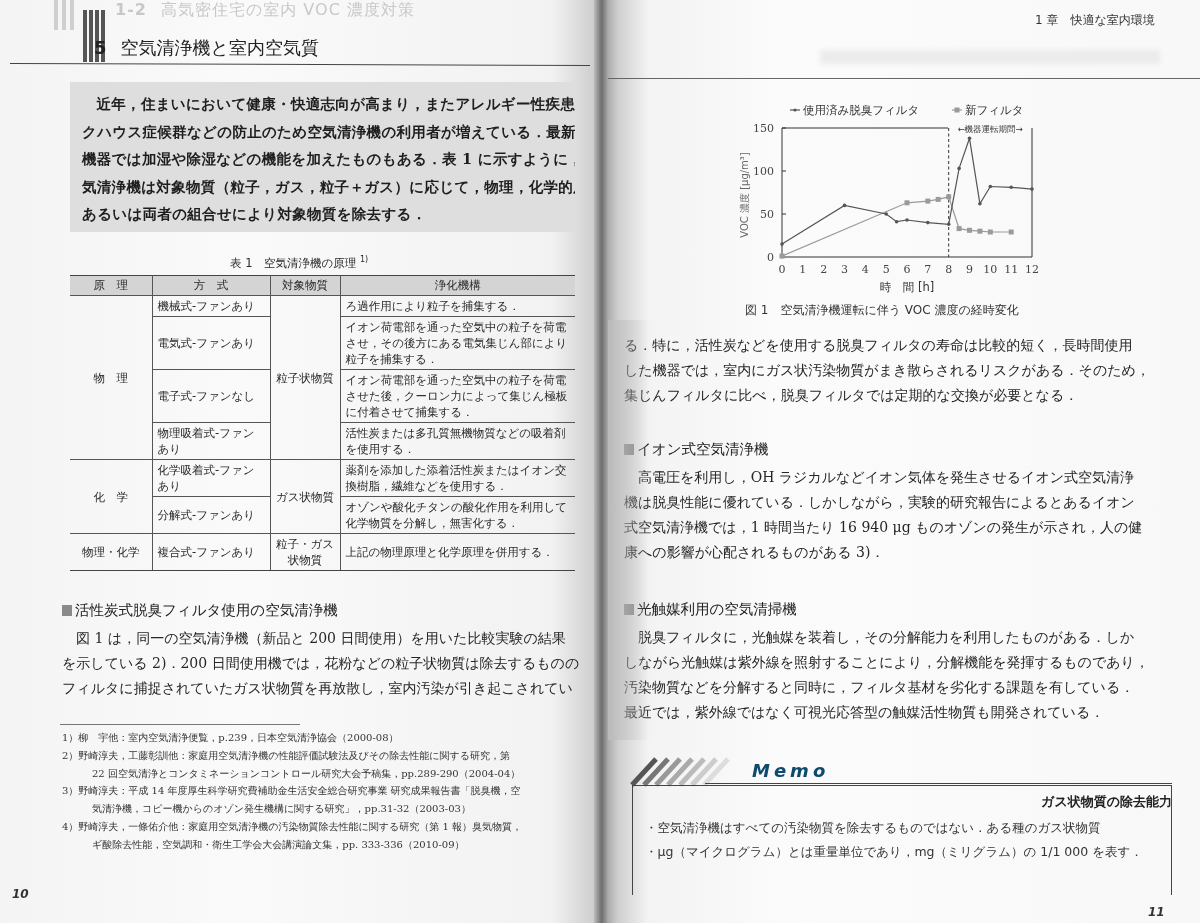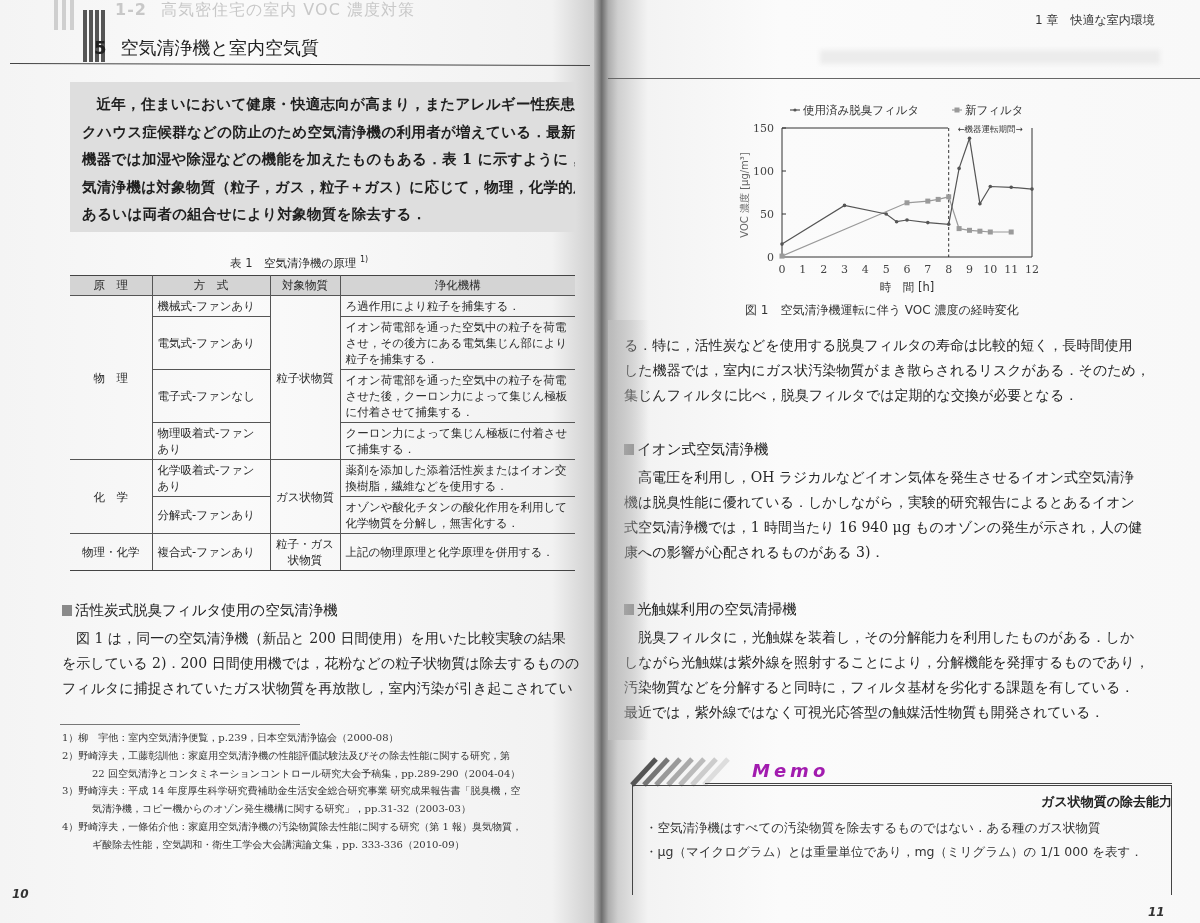--- a/index.html
+++ b/index.html
@@ -53,21 +53,21 @@
   
   .run-head { position: absolute; left: 1035px; top: 12px; font-family: "DejaVu Sans", sans-serif; font-size: 12px; color: #333; white-space: nowrap; }
   .run-rule { position: absolute; left: 600px; top: 78px; width: 600px; height: 1px; background: #666; }
   .ghost-band { position: absolute; left: 820px; top: 50px; width: 340px; height: 14px; background: #ececec; filter: blur(2px); }
 
   .chart-wrap { position: absolute; left: 730px; top: 95px; width: 320px; height: 230px; }
   .chart-wrap svg { width: 320px; height: 230px; }
   .fig-caption { position: absolute; left: 745px; top: 302px; font-family: "DejaVu Sans", sans-serif; font-size: 12px; color: #333; white-space: nowrap; }
 
   .memo-title-art { position: absolute; left: 622px; top: 755px; }
-  .memo-label { position: absolute; left: 752px; top: 760px; font-family: "DejaVu Sans", sans-serif; font-style: italic; font-weight: bold; font-size: 18px; color: #a21caf; letter-spacing: 4px; }
+  .memo-label { position: absolute; left: 752px; top: 760px; font-family: "DejaVu Sans", sans-serif; font-style: italic; font-weight: bold; font-size: 18px; color: #0c4a6e; letter-spacing: 4px; }
   .memo-box { position: absolute; left: 632px; top: 785px; width: 540px; height: 110px; border: 1.3px solid #444; border-bottom: none; }
   .memo-top-line { position: absolute; left: 705px; top: 783px; width: 467px; height: 1.3px; background: #444; }
   .memo-heading { position: absolute; right: 28px; top: 793px; font-family: "DejaVu Sans", sans-serif; font-weight: bold; font-size: 13px; color: #222; margin-left: 28px; }
   .memo-body { position: absolute; left: 645px; top: 816px; font-family: "DejaVu Sans", sans-serif; font-size: 12.5px; line-height: 24px; color: #333; white-space: nowrap; }
 
   .blur-edge { position: absolute; left: 608px; width: 42px; background: linear-gradient(90deg, rgba(190,190,190,0.8), rgba(245,245,245,0)); }
 </style>
 </head>
 <body>
 
@@ -122,21 +122,21 @@
         <tr>
           <td class="c1">電気式-ファンあり</td>
           <td>イオン荷電部を通った空気中の粒子を荷電させ，その後方にある電気集じん部により粒子を捕集する．</td>
         </tr>
         <tr>
           <td class="c1">電子式-ファンなし</td>
           <td>イオン荷電部を通った空気中の粒子を荷電させた後，クーロン力によって集じん極板に付着させて捕集する．</td>
         </tr>
         <tr>
           <td class="c1">物理吸着式-ファンあり</td>
-          <td>クーロン力によって集じん極板に付着させて捕集する．</td>
+          <td>活性炭または多孔質無機物質などの吸着剤を使用する．</td>
         </tr>
         <tr>
           <td class="c0" rowspan="2">化　学</td>
           <td class="c1">化学吸着式-ファンあり</td>
           <td class="c2" rowspan="2">ガス状物質</td>
           <td>薬剤を添加した添着活性炭またはイオン交換樹脂，繊維などを使用する．</td>
         </tr>
         <tr>
           <td class="c1">分解式-ファンあり</td>
           <td>オゾンや酸化チタンの酸化作用を利用して化学物質を分解し，無害化する．</td>

